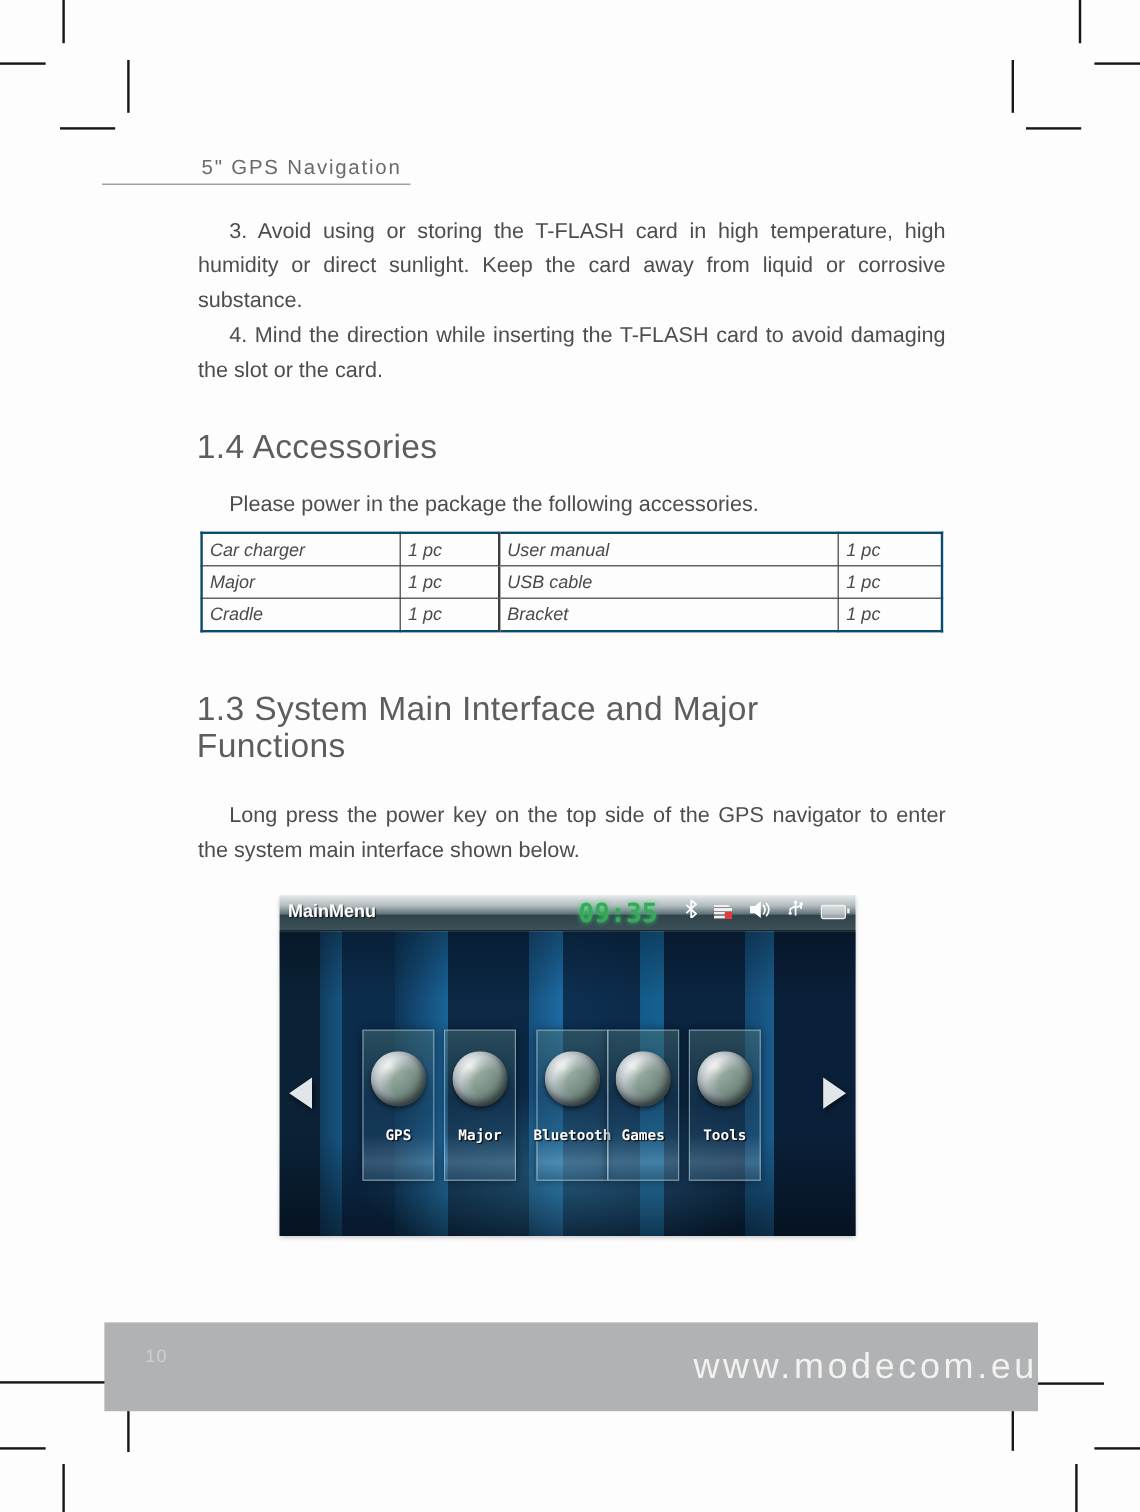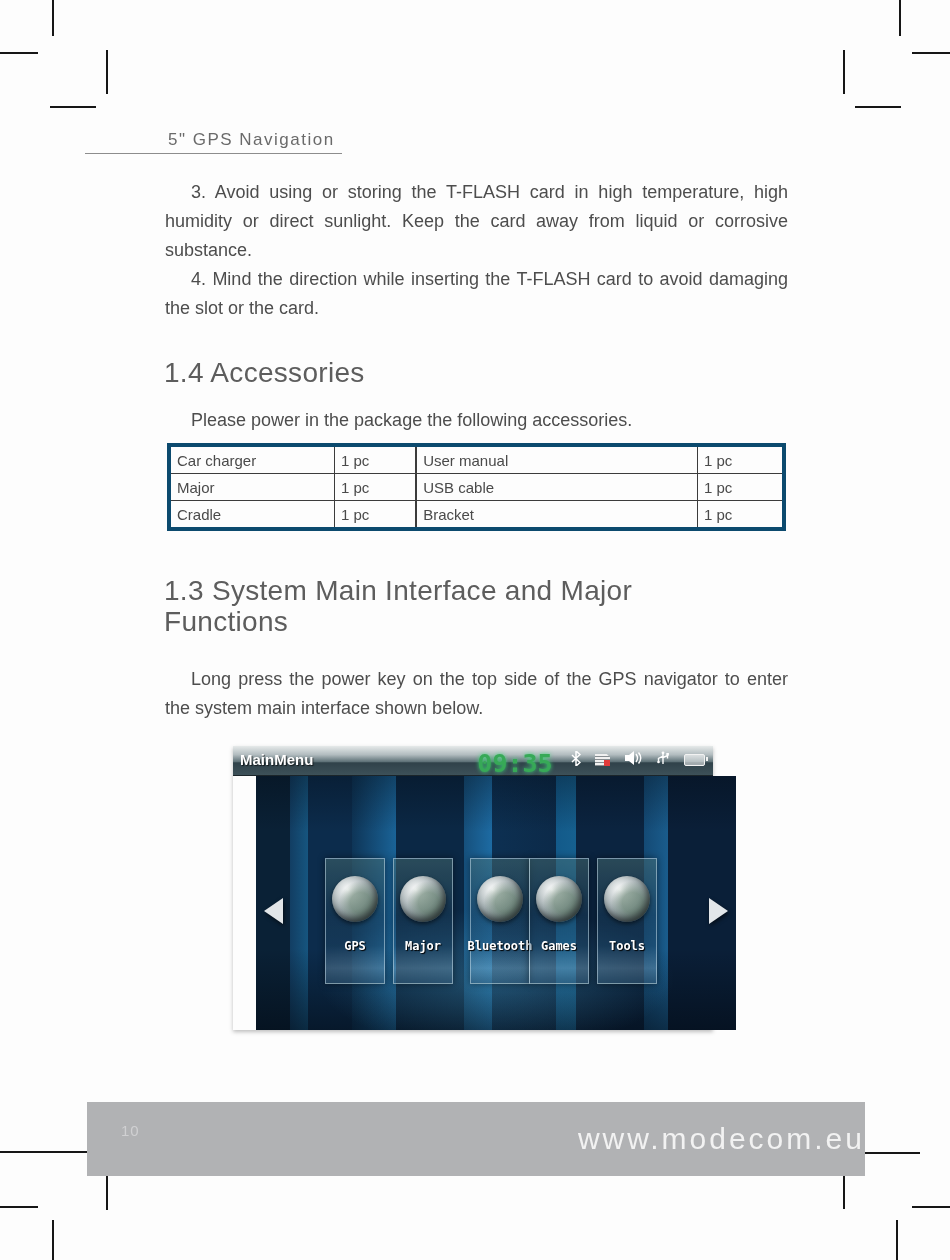--- a/index.html
+++ b/index.html
@@ -58,41 +58,41 @@
 
   
   .acc-table {
     position:absolute; left:167px; top:443px; width:619px;
     border-collapse:collapse; table-layout:fixed;
     font-size:15px; color:#4a4a4a;
   }
   .acc-table td {
     border:1px solid #3c3c3c; height:26px; padding:0 6px; vertical-align:middle;
   }
-  .acc-table { border:4px solid #0c4a6e; }
+  .acc-table { border:2px solid #0c4a6e;font-style:italic; }
   .acc-table td:nth-child(2) { border-right-width:2px; }
   .c1 { width:27%; } .c2 { width:12.3%; } .c3 { width:47.7%; } .c4 { width:13%; }
 
   
   .device {
     position:absolute; left:233px; top:746px; width:480px; height:284px;
     box-shadow:0 2px 4px rgba(0,0,0,0.25);
   }
   .statusbar {
     position:relative; height:29px;
     background:linear-gradient(180deg,#e6eaea 0%,#b2bcbf 30%,#5f7278 54%,#30424a 58%,#3d5159 100%);
     border-bottom:1px solid #1b252a;
   }
   .sb-title {
     position:absolute; left:7px; top:5px; color:#fff; font-weight:bold;
     font-size:15px; text-shadow:1px 1px 1px rgba(0,0,0,0.65);
   }
   .sb-time {
     position:absolute; left:236px; top:3px; width:92px; text-align:center;
-    font-family:"DejaVu Sans Mono", monospace; font-weight:bold; font-size:25px;
+    font-family:"DejaVu Sans Mono", monospace; font-weight:bold; font-size:22px;
     color:#37a957; text-shadow:0 0 4px rgba(60,220,120,0.9);
   }
   .sb-icons {
     position:absolute; right:8px; top:5px; display:flex; align-items:center; gap:14px; height:18px;
   }
   .sd { display:inline-block; width:15px; height:12px; position:relative;
         background:repeating-linear-gradient(180deg,#f0f0f0 0 2px,#878d91 2px 3px);
         clip-path:polygon(0 0,78% 0,100% 25%,100% 100%,0 100%); }
   .sd-red { position:absolute; right:0; bottom:0; width:6px; height:6px; background:#e23b3b; }
   .batt { display:inline-block; width:19px; height:10px; border:1.5px solid #f2f2f2;
@@ -104,21 +104,20 @@
     background:
       radial-gradient(60% 45% at 50% 80%, rgba(90,190,235,0.30), rgba(0,0,0,0) 62%),
       linear-gradient(180deg, rgba(2,8,16,0.35) 0%, rgba(0,0,0,0) 22%, rgba(0,0,0,0) 68%, rgba(2,8,16,0.55) 100%),
       linear-gradient(90deg,
         #0a2136 0, #0a2136 34px, #123e63 34px, #16557f 52px,
         #0c2c4c 52px, #0c2c4c 96px, #0e3557 96px, #1a6397 140px,
         #0b2845 140px, #0b2845 208px, #16507c 208px, #1d6ba3 236px,
         #0d3052 236px, #0c2a49 300px, #135a8a 300px, #16608f 320px,
         #0b2440 320px, #0b2440 388px, #144a75 388px, #1a5c8c 412px,
         #0a1f38 412px, #0a1f38 484px);
-    margin-left: 23px;
   }
   .panel {
     position:absolute; top:82px; width:58px; height:124px;
     border:1px solid rgba(195,218,232,0.55);
     background:linear-gradient(180deg, rgba(72,110,112,0.50) 0%, rgba(26,60,86,0.46) 45%,
                rgba(32,72,102,0.42) 70%, rgba(150,190,215,0.30) 88%, rgba(60,100,130,0.45) 100%);
     box-shadow:0 0 7px rgba(0,0,0,0.45);
   }
   .sphere {
     position:absolute; top:17px; left:50%; transform:translateX(-50%);

